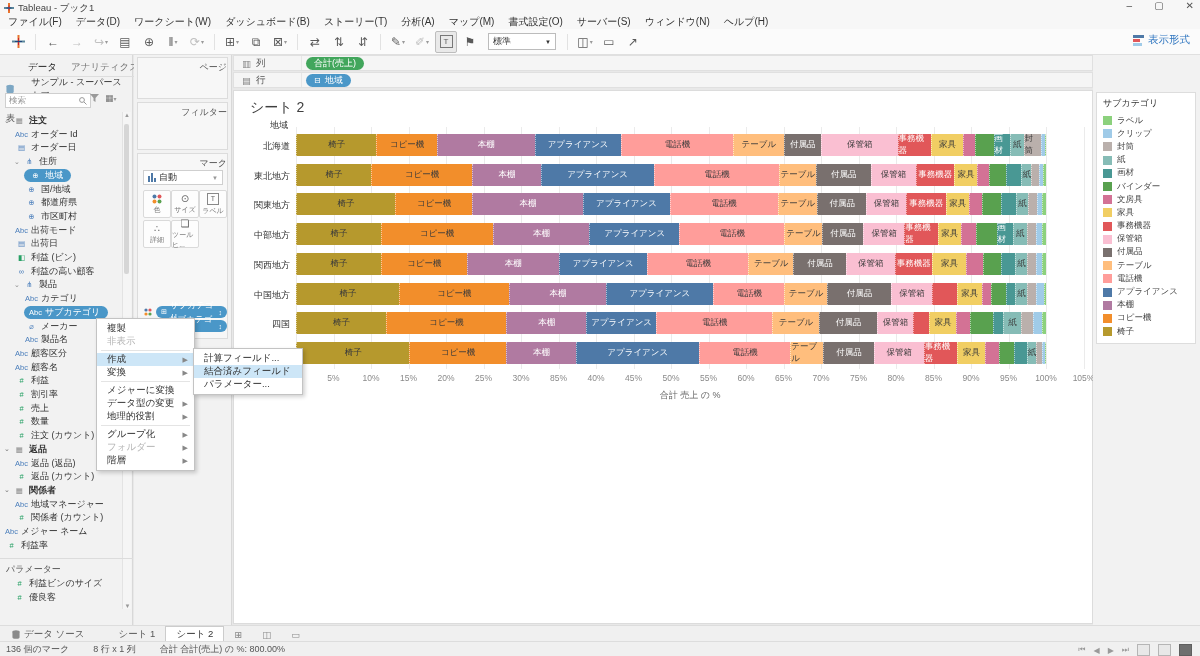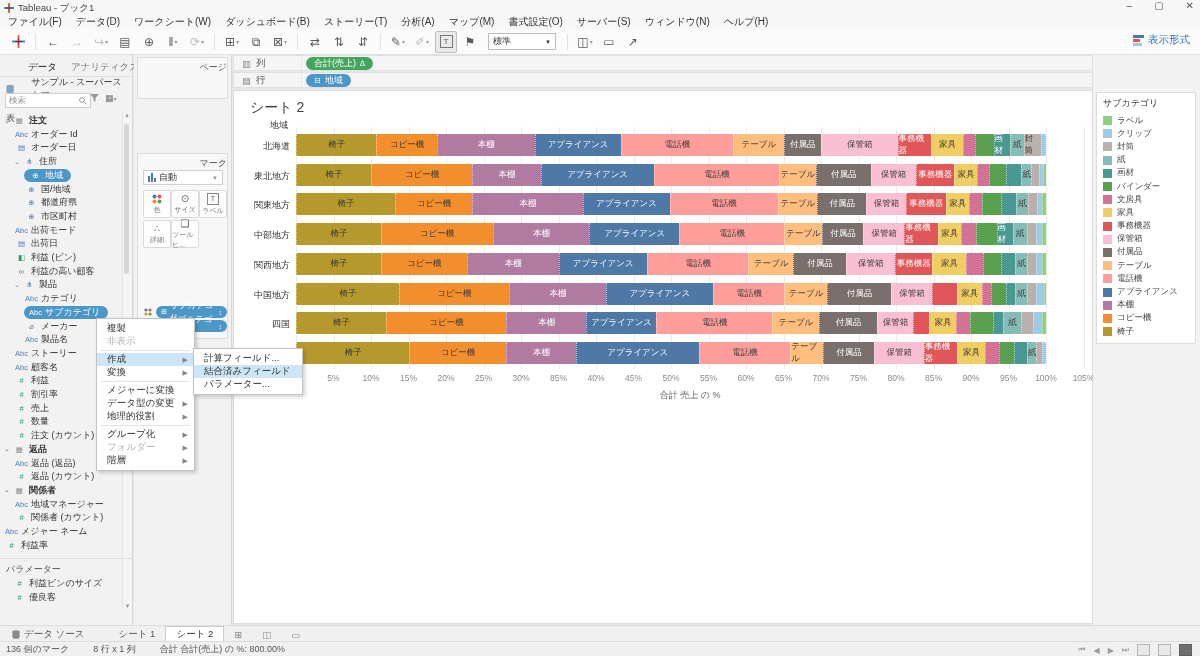--- a/index.html
+++ b/index.html
@@ -52,21 +52,21 @@
   .mbtn .g{font-size:10px;line-height:10px;}
   .mbtn .l{font-size:7px;color:#777;margin-top:1px;}
   .markpill{position:absolute;height:12px;display:flex;align-items:center;font-size:8.5px;}
   .markpill .picon{width:12px;text-align:center;font-size:7px;color:#666;flex:none;}
   .markpill .pbody{background:#4a97c8;color:#fff;border-radius:6px;height:12px;display:flex;align-items:center;padding:0 5px;gap:3px;margin-left:2px;}
   
   #shelves{position:absolute;left:233px;top:55px;width:860px;height:34px;}
   .shelfrow{position:absolute;left:0;width:860px;height:16px;background:#f5f5f5;border:1px solid #e0e0e0;box-sizing:border-box;display:flex;align-items:center;font-size:9.5px;color:#555;}
   .shelfrow .slabel{width:68px;padding-left:8px;display:flex;gap:5px;align-items:center;border-right:1px solid #e6e6e6;height:100%;box-sizing:border-box;}
   .pill{height:13px;border-radius:7px;color:#fff;font-size:9px;display:flex;align-items:center;padding:0 8px;gap:4px;margin-left:4px;}
-  .pill.green{background:#42a65c;}
+  .pill.green{background:#42a65c;flex-direction:column;}
   .pill.blue{background:#4a97c8;}
   #canvas{position:absolute;left:233px;top:90px;width:860px;height:534px;background:#fff;border:1px solid #dcdcdc;box-sizing:border-box;}
   #sheet-title{position:absolute;left:16px;top:8px;font-size:14px;color:#3f3f3f;}
   #row-field-header{position:absolute;left:0px;top:28px;width:54px;text-align:right;font-size:9px;color:#333;}
   .gridline{position:absolute;width:1px;background:#ebebeb;top:36px;height:242px;}
   .rowlabel{position:absolute;width:56px;text-align:right;font-size:9px;color:#333;}
   .bar{position:absolute;height:22px;display:flex;}
   .seg{height:22px;display:flex;align-items:center;justify-content:center;font-size:8.5px;overflow:hidden;box-sizing:border-box;border-left:1px dotted rgba(255,255,255,.55);}
   .ticklabel{position:absolute;top:282px;font-size:8.5px;color:#8a8a8a;transform:translateX(-50%);}
   #axis-title{position:absolute;top:298px;font-size:9px;color:#666;}
@@ -319,21 +319,21 @@
       <div class="fieldrow" style="top: 264.5px; left: 24px;">
         <div class="ficon icon-dim">⌀</div>
         <div>メーカー</div>
       </div>
       <div class="fieldrow" style="top: 278.2px; left: 24px;">
         <div class="ficon icon-dim">Abc</div>
         <div>製品名</div>
       </div>
       <div class="fieldrow" style="top: 291.9px; left: 14px;">
         <div class="ficon icon-dim">Abc</div>
-        <div>ストーリー</div>
+        <div>顧客区分</div>
       </div>
       <div class="fieldrow" style="top: 305.6px; left: 14px;">
         <div class="ficon icon-dim">Abc</div>
         <div>顧客名</div>
       </div>
       <div class="fieldrow" style="top: 319.3px; left: 14px;">
         <div class="ficon icon-meas">#</div>
         <div>利益</div>
       </div>
       <div class="fieldrow" style="top: 333px; left: 14px;">
@@ -398,20 +398,23 @@
       <div class="fieldrow" style="top: 536px; left: 12px;">
         <div class="ficon icon-meas">#</div>
         <div>優良客</div>
       </div>
     </div>
 </div>
 
 <div id="cards">
   <div class="card" style="top:2px;height:42px;">
     <div class="clabel">ページ</div>
+  </div>
+  <div class="card" style="top:47px;height:48px;">
+    <div class="clabel">フィルター</div>
   </div>
   <div class="card" style="top:98px;height:186px;">
     <div class="clabel">マーク</div>
     <div id="marks-type">
       <span style="display:flex;align-items:center;gap:3px">
           <svg width="8" height="9" viewBox="0 0 8 9">
             <rect x="0" y="3" width="2" height="6" fill="#4e79a7"></rect>
             <rect x="3" y="0" width="2" height="9" fill="#4e79a7"></rect>
             <rect x="6" y="5" width="2" height="4" fill="#4e79a7"></rect>
           </svg>

